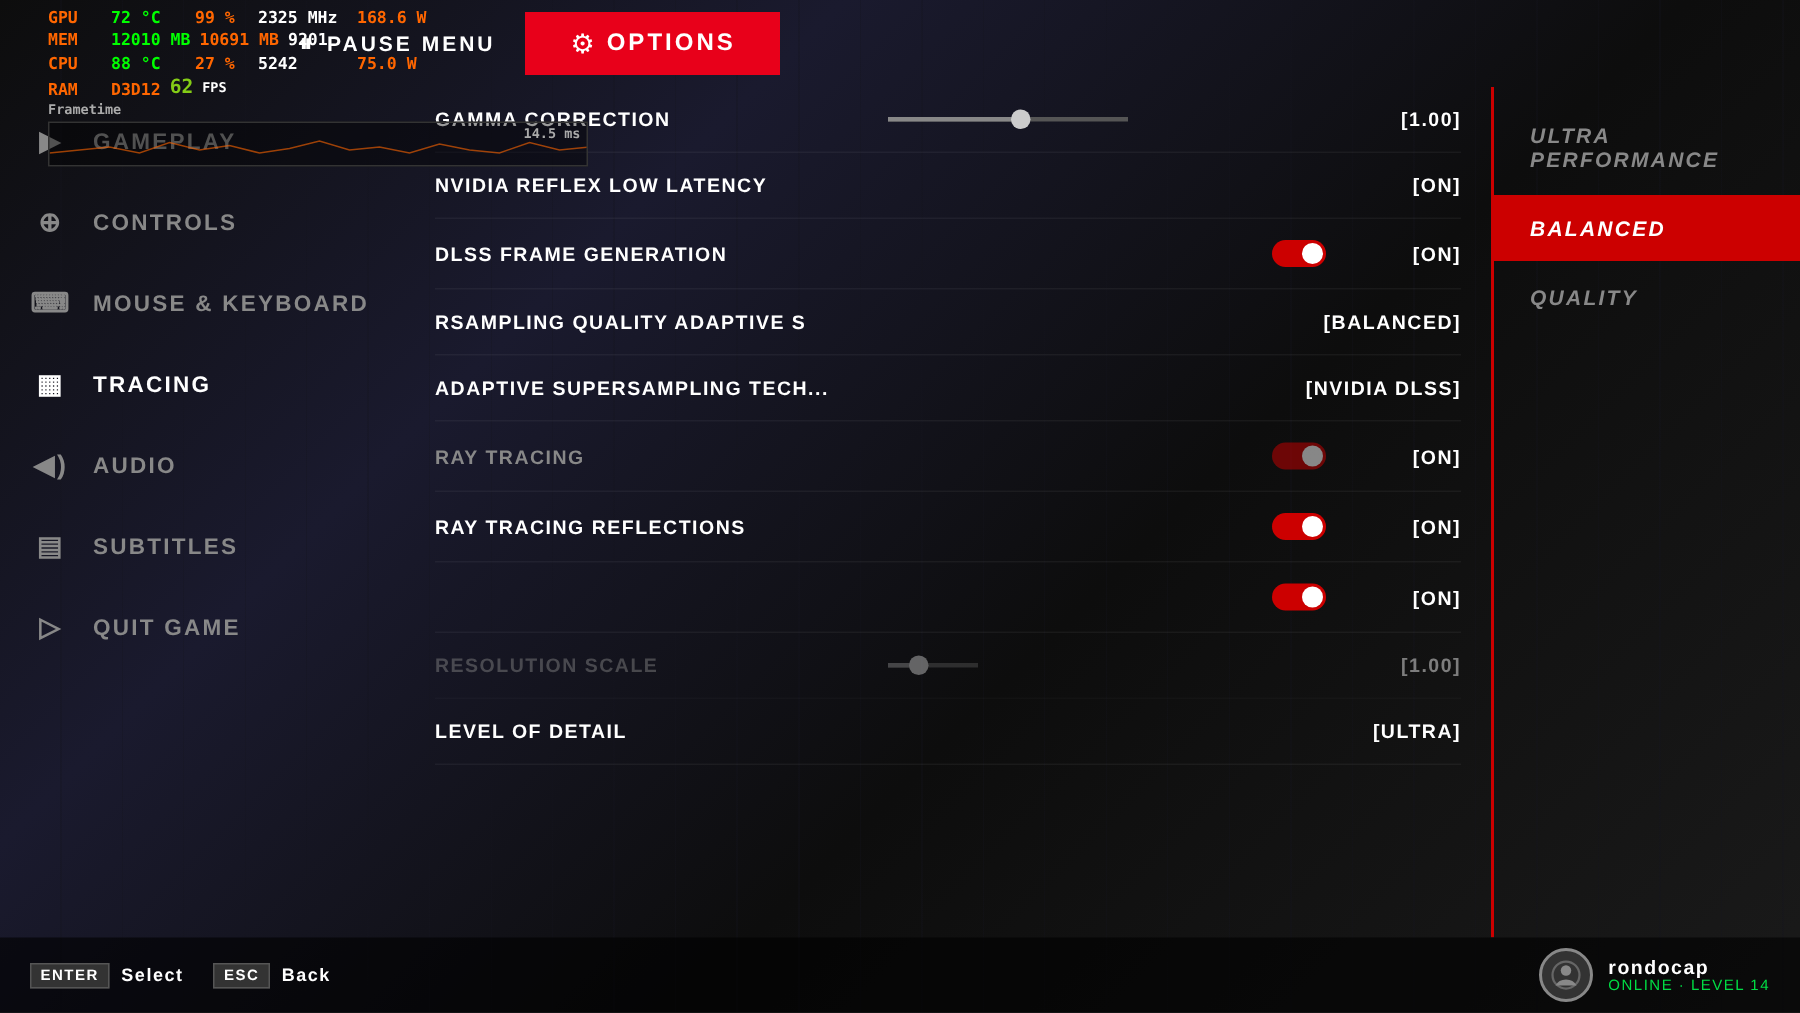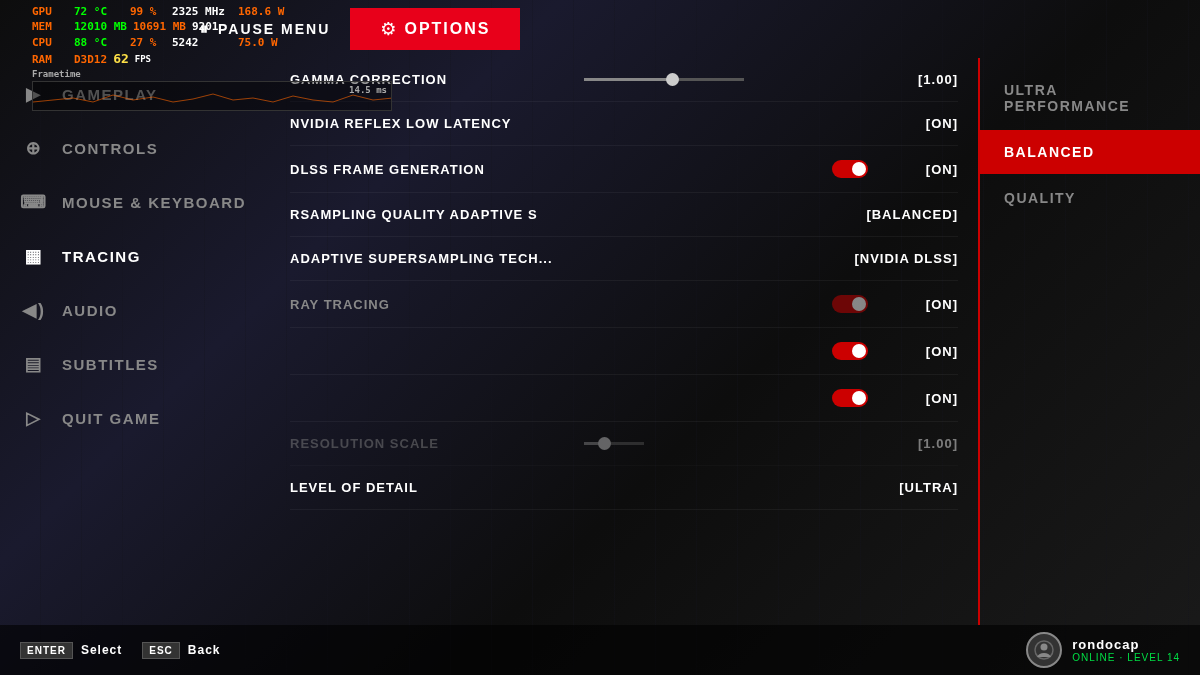--- a/index.html
+++ b/index.html
@@ -44,21 +44,21 @@
       line-height: 1.4;
       font-family: monospace;
       margin-left: 24px;
     }
     .hud-row { display: flex; gap: 6px; align-items: center; }
     .hud-label { color: #ff6600; min-width: 36px; }
     .hud-val1 { color: #00ff00; min-width: 50px; }
     .hud-val2 { color: #ff6600; min-width: 36px; }
     .hud-val3 { color: #ffffff; min-width: 60px; }
     .hud-val4 { color: #ff6600; }
-    .hud-fps { color: #fde047; font-size: 13px; }
+    .hud-fps { color: #84cc16; font-size: 13px; }
     .hud-fps-label { color: #ffffff; font-size: 9px; }
     .hud-frametime { color: #aaaaaa; font-size: 9px; }
     .hud-graph {
       width: 360px;
       height: 30px;
       background: rgba(0,0,0,0.4);
       border: 1px solid #333;
       position: relative;
       overflow: hidden;
     }
@@ -236,25 +236,26 @@
       position: absolute;
       top: -5px;
       width: 13px;
       height: 13px;
       border-radius: 50%;
       background: #cccccc;
     }
 
     
     .options-panel {
-      width: 220px;
+      width: 204px;
       padding: 10px 0;
       display: flex;
       flex-direction: column;
       gap: 2px;
+      font-style: italic;
     }
     .option-item {
       padding: 14px 24px;
       color: #888888;
       font-size: 14px;
       font-weight: bold;
       letter-spacing: 1.5px;
       cursor: pointer;
     }
     .option-item.active {
@@ -450,20 +451,21 @@
           <div style="flex: 1 1 0%;"></div>
           <span class="setting-value">[NVIDIA DLSS]</span>
         </div>
         <div class="setting-row">
           <span class="setting-name dimmed-text">RAY TRACING</span>
           <div style="flex: 1 1 0%;"></div>
           <div class="toggle" style="opacity: 0.5;"></div>
           <span class="setting-value">[ON]</span>
         </div>
         <div class="setting-row">
+          <span class="setting-name">RAY TRACING REFLECTIONS</span>
           <div style="flex: 1 1 0%;"></div>
           <div class="toggle"></div>
           <span class="setting-value">[ON]</span>
         </div>
         <div class="setting-row">
           <div style="flex: 1 1 0%;"></div>
           <div class="toggle"></div>
           <span class="setting-value">[ON]</span>
         </div>
         <div class="setting-row dimmed">

